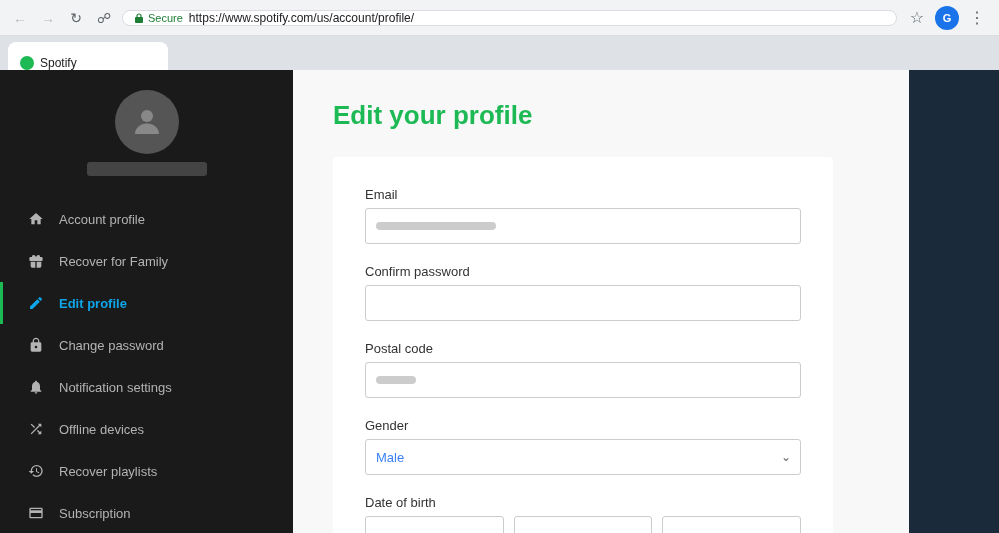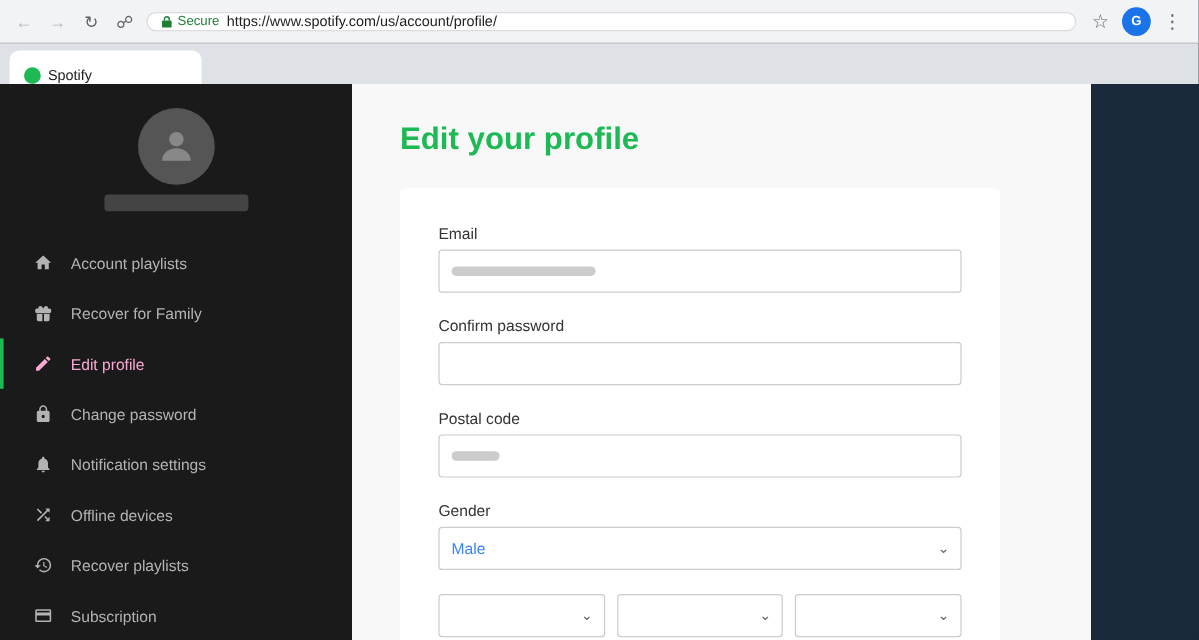--- a/index.html
+++ b/index.html
@@ -195,22 +195,23 @@
       padding: 12px 24px;
       cursor: pointer;
       color: #b3b3b3;
       font-size: 13px;
       gap: 14px;
       position: relative;
       text-decoration: none;
       border-left: 3px solid transparent;
     }
     .nav-item.active {
-      color: #f9a8d4;
+      color: #0ea5e9;
       border-left: 3px solid #1db954;
+      font-weight: bold;
     }
     .nav-item .nav-icon {
       width: 18px;
       height: 18px;
       display: flex;
       align-items: center;
       justify-content: center;
       flex-shrink: 0;
     }
     .nav-item .nav-label {
@@ -375,21 +376,21 @@
     </div>
 
     <nav class="sidebar-nav">
 
       <div class="nav-item">
         <span class="nav-icon">
           <svg width="16" height="16" viewBox="0 0 24 24" fill="currentColor">
             <path d="M10 20v-6h4v6h5v-8h3L12 3 2 12h3v8z"></path>
           </svg>
         </span>
-        <span class="nav-label">Account playlists</span>
+        <span class="nav-label">Account profile</span>
       </div>
 
       <div class="nav-item">
         <span class="nav-icon">
           <svg width="16" height="16" viewBox="0 0 24 24" fill="currentColor">
             <path d="M20 6h-2.18c.07-.23.18-.5.18-.8C18 3.87 16.87 3 15.6 3c-.97 0-1.76.51-2.37 1.24L12 6l-1.23-1.76C10.16 3.51 9.37 3 8.4 3 7.13 3 6 3.87 6 5.2c0 .3.11.57.18.8H4c-1.1 0-2 .9-2 2v2c0 1.1.9 2 2 2h16c1.1 0 2-.9 2-2V8c0-1.1-.9-2-2-2z"></path>
             <path d="M11 22H6a2 2 0 01-2-2v-7h7v9zm2 0v-9h7v7a2 2 0 01-2 2h-5z"></path>
           </svg>
         </span>
         <span class="nav-label">Recover for Family</span>
@@ -482,20 +483,21 @@
           <select class="form-select">
             <option value="male">Male</option>
             <option value="female">Female</option>
             <option value="other">Other</option>
           </select>
           <span class="select-arrow">⌄</span>
         </div>
       </div>
 
       <div class="form-group">
+        <label class="form-label">Date of birth</label>
         <div class="dob-row">
           <div class="dob-col">
             <select class="dob-select">
               <option value=""></option>
             </select>
             <span class="select-arrow">⌄</span>
           </div>
           <div class="dob-col">
             <select class="dob-select">
               <option value=""></option>

